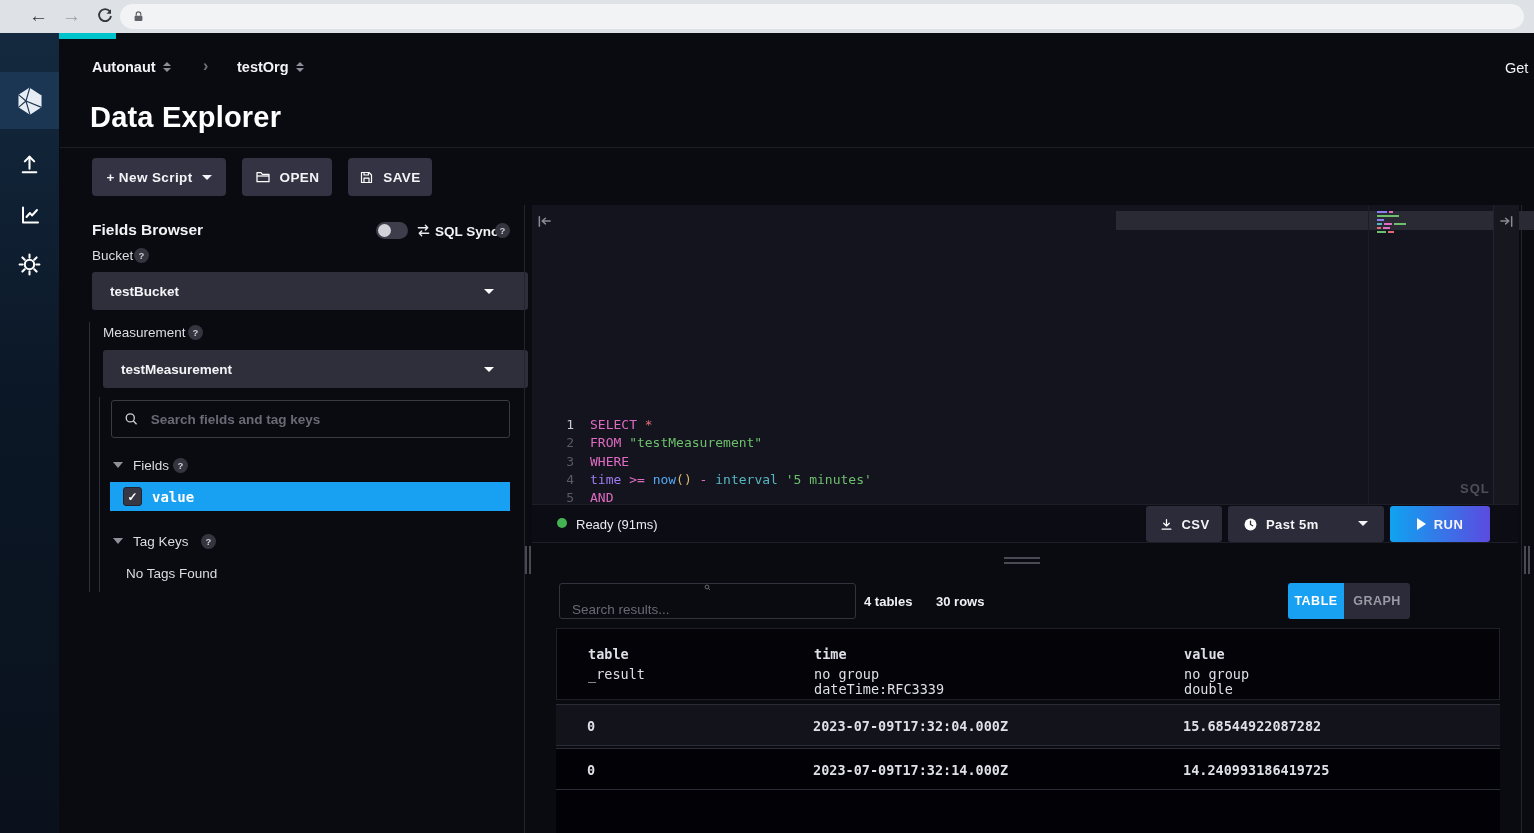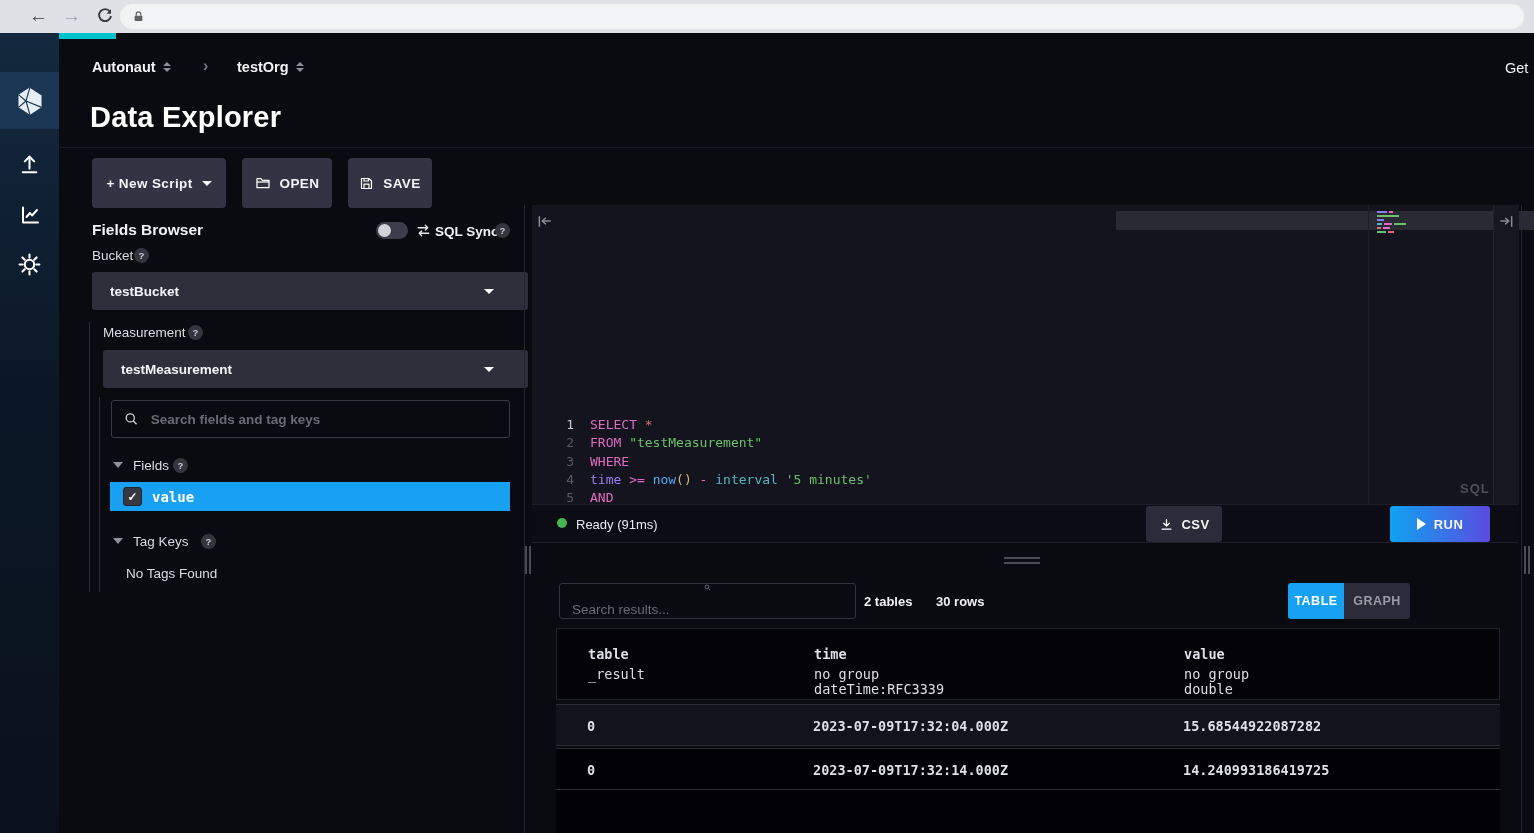--- a/index.html
+++ b/index.html
@@ -26,21 +26,21 @@
   
   .crumb{font-size:14.5px;font-weight:700;color:#f3f3f6;}
   .crumb-sep{font-size:16px;color:#73737e;font-weight:700;}
   .sorticon{display:flex;flex-direction:column;gap:2px;align-items:center;}
   .sorticon i{display:block;width:0;height:0;border-left:4px solid transparent;border-right:4px solid transparent;}
   .sorticon .up{border-bottom:4px solid #8e8e98;}
   .sorticon .dn{border-top:4px solid #8e8e98;}
   .pagetitle{font-size:29px;font-weight:800;color:#ffffff;letter-spacing:.2px;}
   .hdiv{height:1px;background:#1d1d26;}
   
-  .tbtn{height:50px;background:#333344;border-radius:4px;color:#f4f4f7;font-weight:700;font-size:13.5px;
+  .tbtn{height:38px;background:#333344;border-radius:4px;color:#f4f4f7;font-weight:700;font-size:13.5px;
     display:flex;align-items:center;justify-content:center;gap:9px;letter-spacing:.4px;cursor:pointer;}
   .caret{width:0;height:0;border-left:5px solid transparent;border-right:5px solid transparent;border-top:5px solid #f4f4f7;}
   
   .label13{font-size:13.5px;color:#dcdce3;}
   .qmark{width:15px;height:15px;border-radius:50%;background:#35353f;color:#cfcfd6;font-size:9.5px;font-weight:700;
     display:inline-flex;align-items:center;justify-content:center;}
   .toggle{width:32px;height:17px;border-radius:9px;background:#3d3d4b;position:relative;cursor:pointer;}
   .toggle .knob{position:absolute;left:2px;top:2px;width:13px;height:13px;border-radius:50%;background:#d2d2d8;}
   .drop{background:#2f2f3c;border-radius:3px;display:flex;align-items:center;cursor:pointer;}
   .drop .dtext{font-size:13.5px;font-weight:700;color:#f4f4f7;}
@@ -302,34 +302,42 @@
 <div class="abs statusbar" style="left:532px;top:504px;width:986px;height:39px;box-sizing:border-box;">
   <div class="abs dot" style="left:25px;top:13px;"></div>
   <div class="abs" style="left:44px;top:12px;font-size:13px;color:#e9e9ef;">Ready (91ms)</div>
   <div class="abs sbtn" style="left:614px;top:1px;width:76px;">
     <svg width="15" height="15" viewBox="0 0 24 24" stroke="#fff" stroke-width="2" fill="none" stroke-linecap="round" stroke-linejoin="round">
         <path d="M12 4v10M7.5 10 12 14.5 16.5 10"></path>
         <path d="M5 19.5h14"></path>
       </svg>
     <span>CSV</span>
   </div>
+  <div class="abs sbtn" style="left:696px;top:1px;width:156px;justify-content:flex-start;padding-left:15px;box-sizing:border-box;">
+    <svg width="15" height="15" viewBox="0 0 24 24">
+        <circle cx="12" cy="12" r="9.5" fill="#fff"></circle>
+        <path d="M12 6.5V12l3.5 2" stroke="#2b2b3a" stroke-width="2" fill="none" stroke-linecap="round"></path>
+      </svg>
+    <span>Past 5m</span>
+    <span class="caret abs" style="left:130px;top:15px;"></span>
+  </div>
   <div class="abs sbtn runbtn" style="left:858px;top:1px;width:100px;">
     <span class="play"></span>
     <span>RUN</span>
   </div>
 </div>
 
 <div class="abs searchbox" style="left:559px;top:583px;width:297px;height:36px;border-color:#33333f;flex-direction:column;">
   <svg width="15" height="15" viewBox="0 0 20 20" stroke="#9a9aa5" stroke-width="1.8" fill="none">
       <circle cx="8.5" cy="8.5" r="5.5"></circle>
       <path d="M12.8 12.8 17 17"></path>
     </svg>
   <input style="font-weight: 400;" placeholder="Search results...">
 </div>
-<div class="abs" style="left:864px;top:594px;font-size:13px;font-weight:700;color:#f0f0f4;">2 tables</div>
+<div class="abs" style="left:864px;top:594px;font-size:13px;font-weight:700;color:#f0f0f4;">4 tables</div>
 <div class="abs" style="left:936px;top:594px;font-size:13px;font-weight:700;color:#f0f0f4;">30 rows</div>
 <div class="abs tab on" style="left:1288px;top:583px;width:56px;">TABLE</div>
 <div class="abs tab off" style="left:1344px;top:583px;width:66px;">GRAPH</div>
 
 <div class="abs rtable" style="left:556px;top:628px;width:944px;height:205px;">
   <div class="rt-head abs" style="left:0;top:0;width:944px;height:72px;" id="rt-head">
       <div class="rt-cell rt-name" style="left: 31px; top: 17px;">table</div>
       <div class="rt-cell rt-meta" style="left: 31px; top: 37px; font-weight: 400;">_result</div>
       <div class="rt-cell rt-name" style="left: 257px; top: 17px;">time</div>
       <div class="rt-cell rt-meta" style="left: 257px; top: 37px; font-weight: 400;">no group</div>

